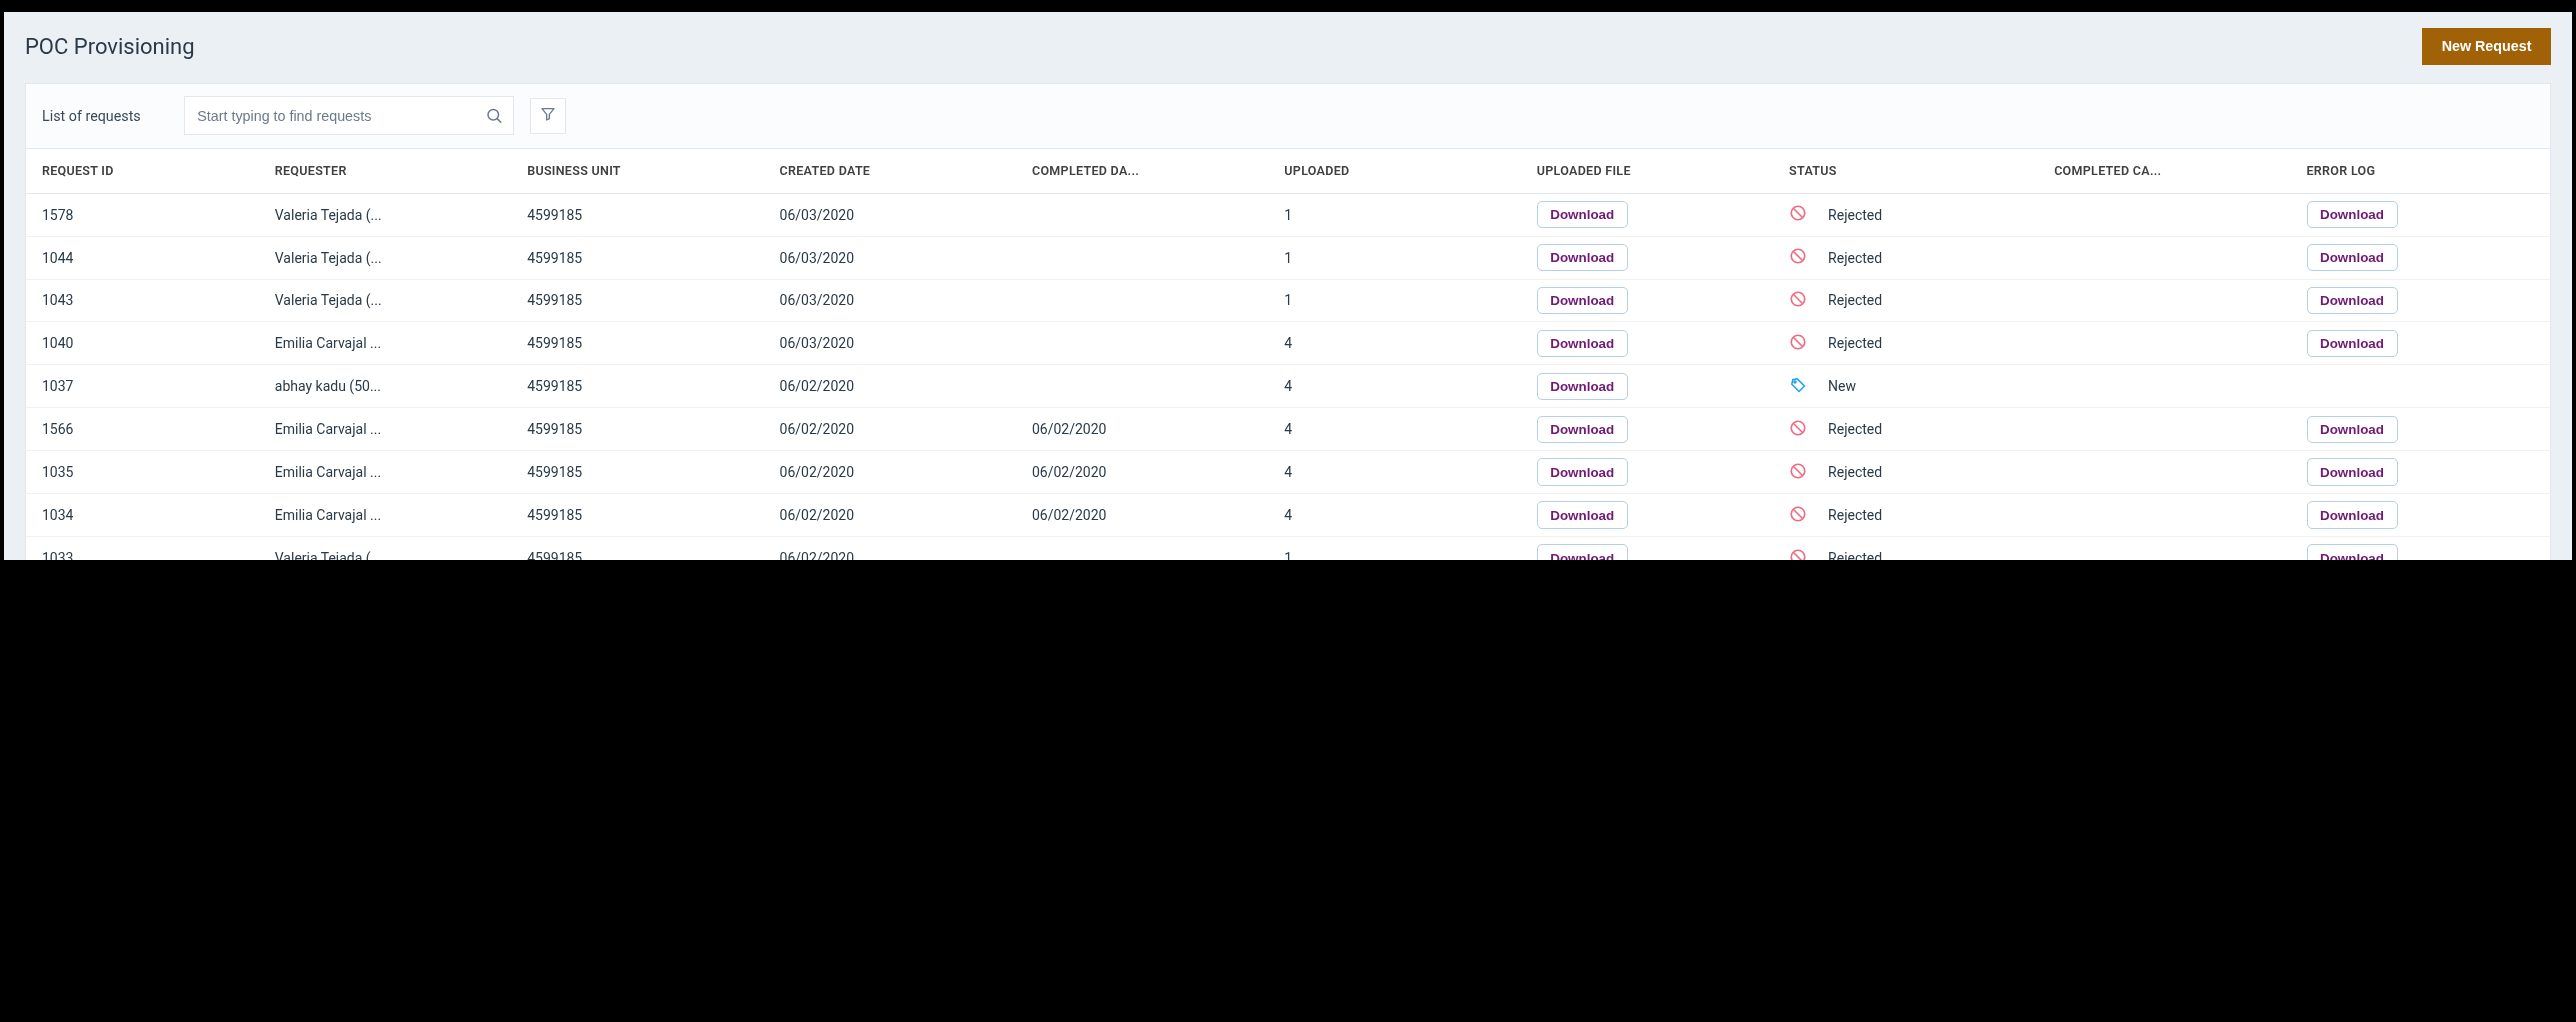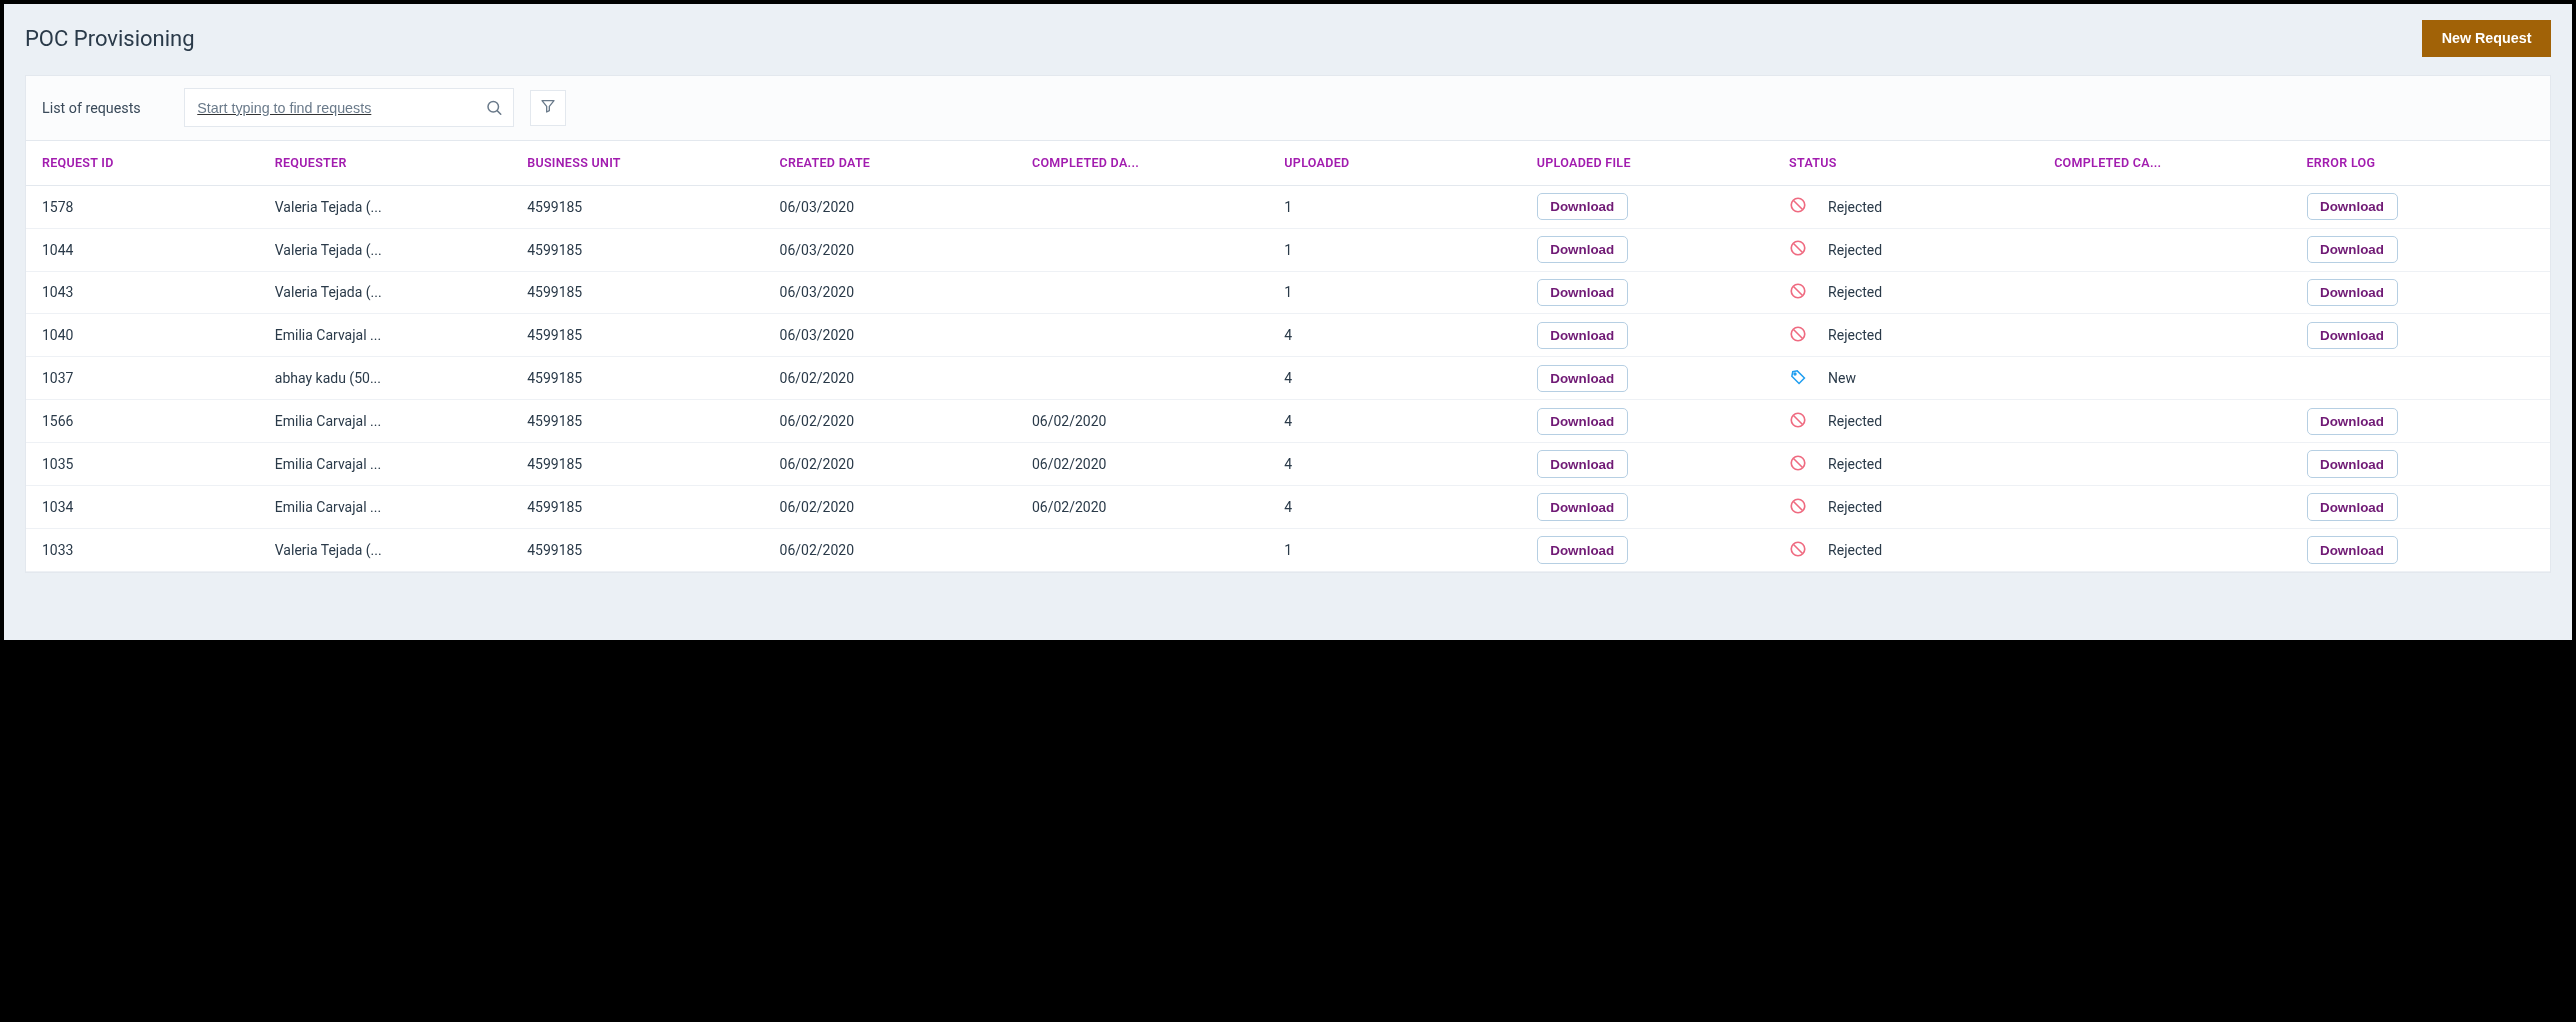--- a/index.html
+++ b/index.html
@@ -4,23 +4,24 @@
 <style>
   * { box-sizing: border-box; margin: 0; padding: 0; }
   body {
     font-family: -apple-system, BlinkMacSystemFont, "Segoe UI", Roboto, "Helvetica Neue", Arial, sans-serif;
     background: #000;
     padding: 3.6px;
   }
   .app {
     background: #ebf0f5;
     width: 100%;
-    height: 636px;
+    height: 548px;
     overflow: hidden;
     position: relative;
+    margin-top: 8px;
   }
   .header {
     display: flex;
     justify-content: space-between;
     align-items: center;
     padding: 16px 21.4px 18px 21.4px;
   }
   .page-title {
     font-size: 22px;
     font-weight: 400;
@@ -60,21 +61,20 @@
     align-items: center;
   }
   .search-input {
     width: 330px;
     height: 39px;
     border: 0.9px solid #e3e8ee;
     padding: 0 39px 0 12.5px;
     font-size: 14.3px;
     color: #333;
     background: #fff;
-    text-decoration: underline;
   }
   .search-input::placeholder { color: #6a7a8a; }
   .search-icon-btn {
     position: absolute;
     right: 7.1px;
     top: 50%;
     transform: translateY(-50%);
     width: 25px; height: 25px;
     display: flex; align-items: center; justify-content: center;
     color: #6a7a8a;
@@ -90,21 +90,21 @@
   }
   table {
     width: 100%;
     border-collapse: collapse;
     table-layout: fixed;
   }
   thead th {
     text-align: left;
     font-size: 12.5px;
     font-weight: 600;
-    color: #a21caf;
+    color: #404040;
     letter-spacing: 0.3px;
     padding: 14.3px 9px;
     border-bottom: 0.9px solid #e3e8ee;
     white-space: nowrap;
     overflow: hidden;
     text-overflow: ellipsis;
   }
   thead th:first-child { padding-left: 16px; }
   tbody td {
     font-size: 14px;

